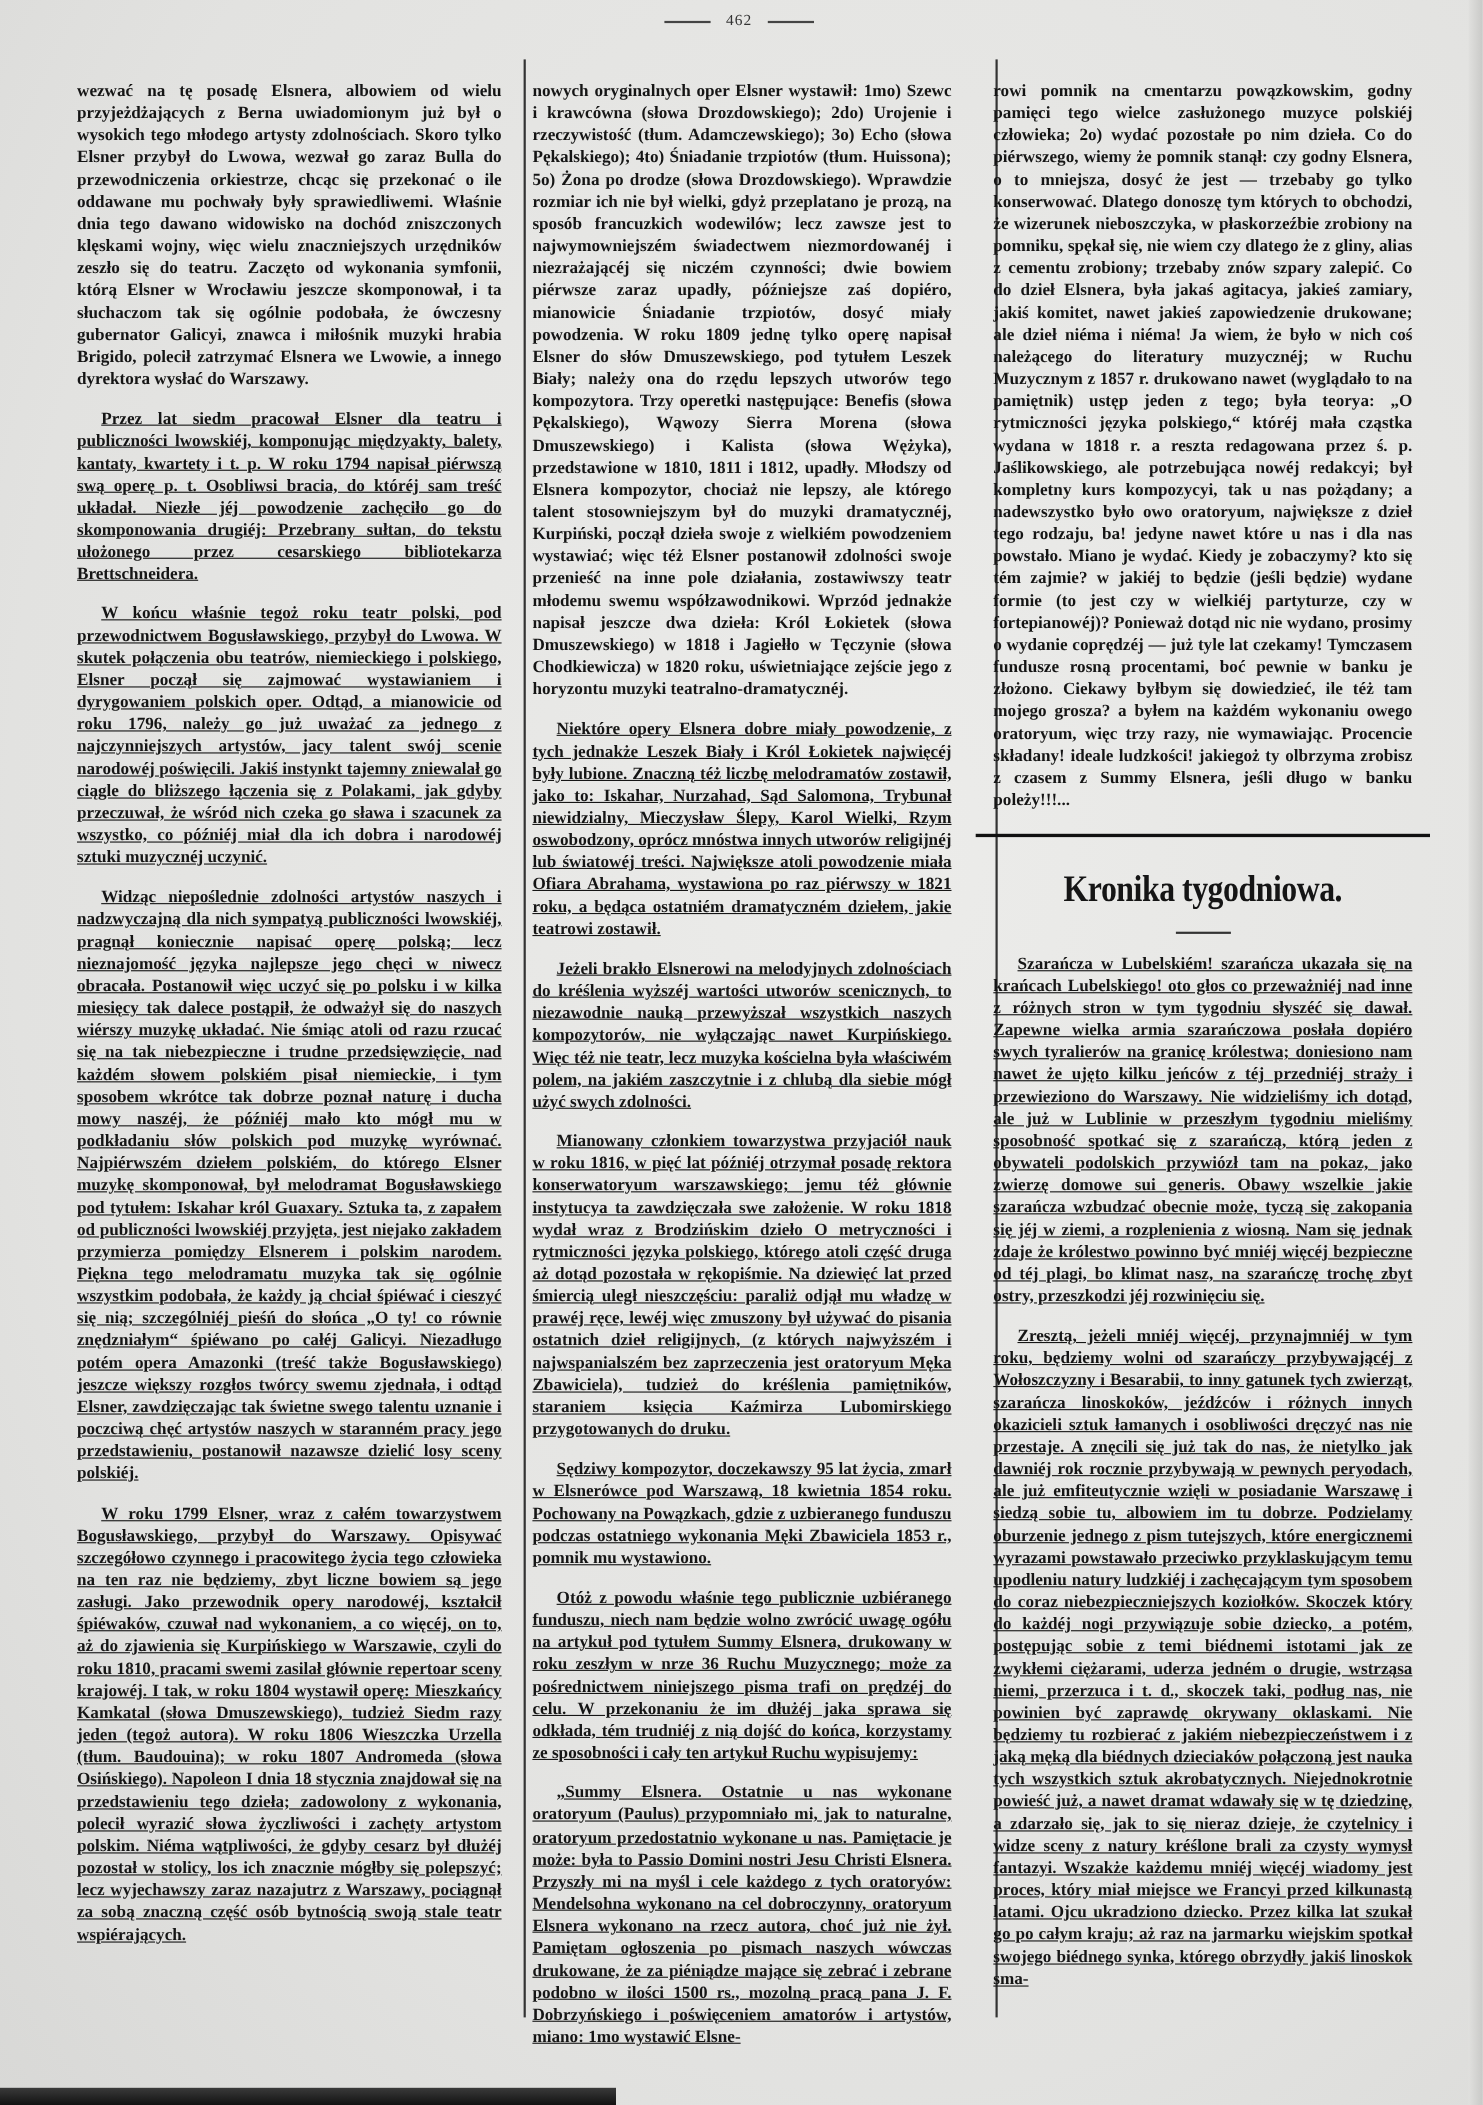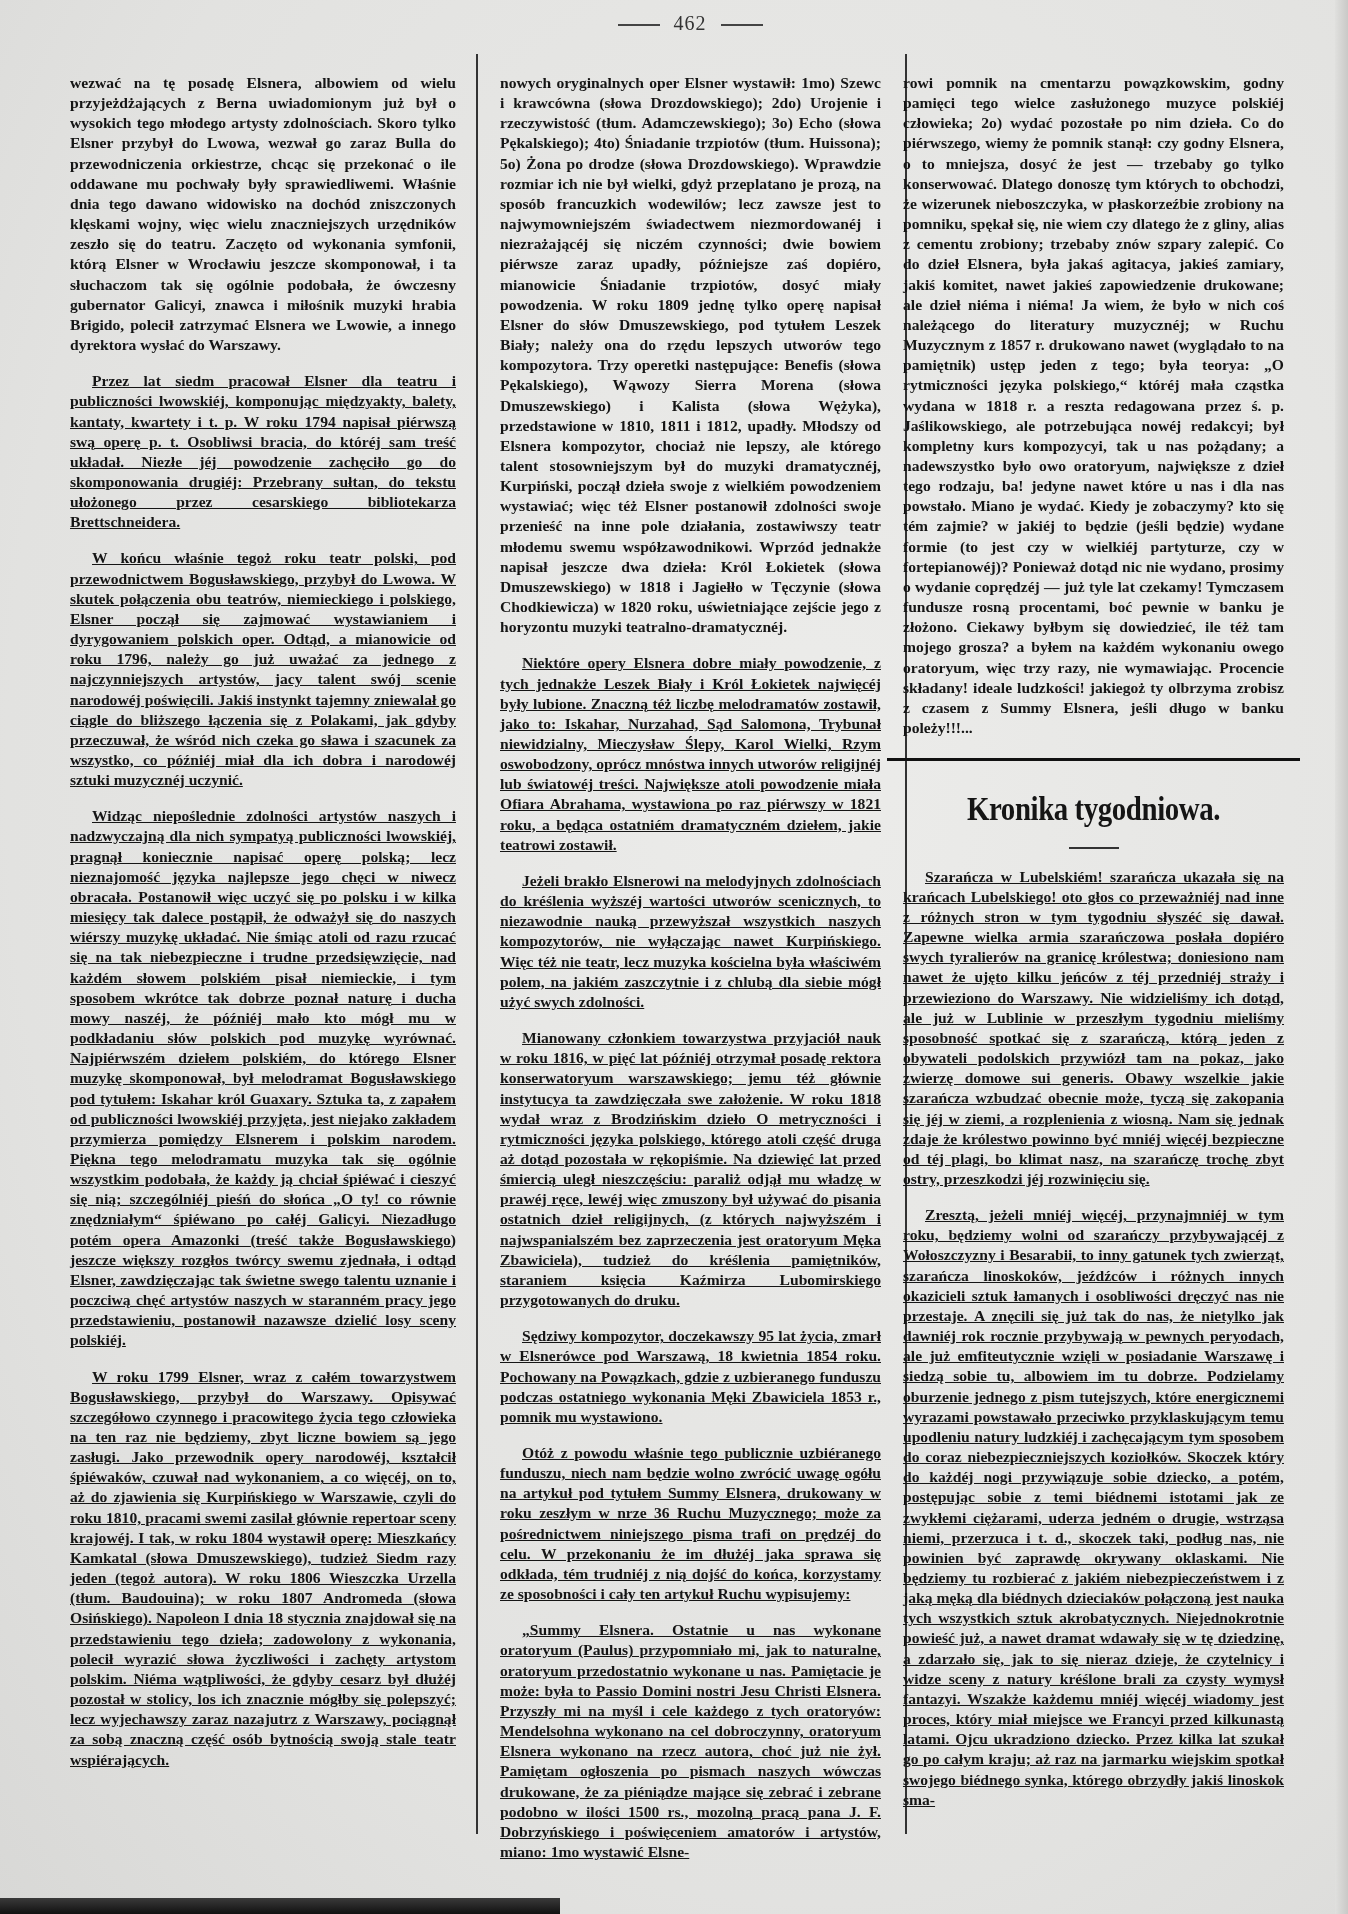--- a/index.html
+++ b/index.html
@@ -9,33 +9,33 @@
     font-family: "Liberation Serif", "DejaVu Serif", serif;
     color: #151515;
     position: relative;
   }
   .page {
     position: absolute; left: 0; top: 0; width: 1348px; height: 1914px;
     background: radial-gradient(ellipse at 60% 40%, #ececea 0%, #e2e2e0 70%, #d8d8d6 100%);
   }
   .page-number {
     position: absolute; top: 12px; left: 590px; width: 200px;
-    text-align: center; font-size: 20px; letter-spacing: 1px; color: #333;
+    font-size: 14px; letter-spacing: 1px; color: #333;
   }
   .page-number .dash { display: inline-block; width: 42px; height: 2px; background: #444; vertical-align: middle; margin: 0 14px; }
   .col {
     position: absolute; top: 57px;
     font-size: 15.6px; line-height: 20.15px;
     text-align: justify; hyphens: manual;
     font-weight: bold;
   }
   .col p { margin: 16px; text-indent: 0; }
   .col p.ind { text-indent: 22px; text-decoration: underline; }
   #col-left   { left: 54px;  width: 418px; }
-  #col-middle { left: 484px; width: 413px; }
+  #col-middle { left: 468px; width: 413px; }
   #col-right  { left: 887px; width: 413px; }
   .rule-v { position: absolute; width: 1.5px; background: #333; }
   #rule-1 { left: 476px; top: 54px; height: 1780px; }
   #rule-2 { left: 905px; top: 54px; height: 1780px; }
   .section-rule { height: 3px; background: #111; margin: 20px 0 28px 0; }
   .section-title {
     font-family: "Liberation Serif", serif; font-size: 34px; font-weight: bold;
     text-align: center; line-height: 40px; letter-spacing: -0.5px; transform: scaleX(0.85);
   }
   .title-rule { width: 50px; height: 1.5px; background: #333; margin: 18px auto 18px auto; }

